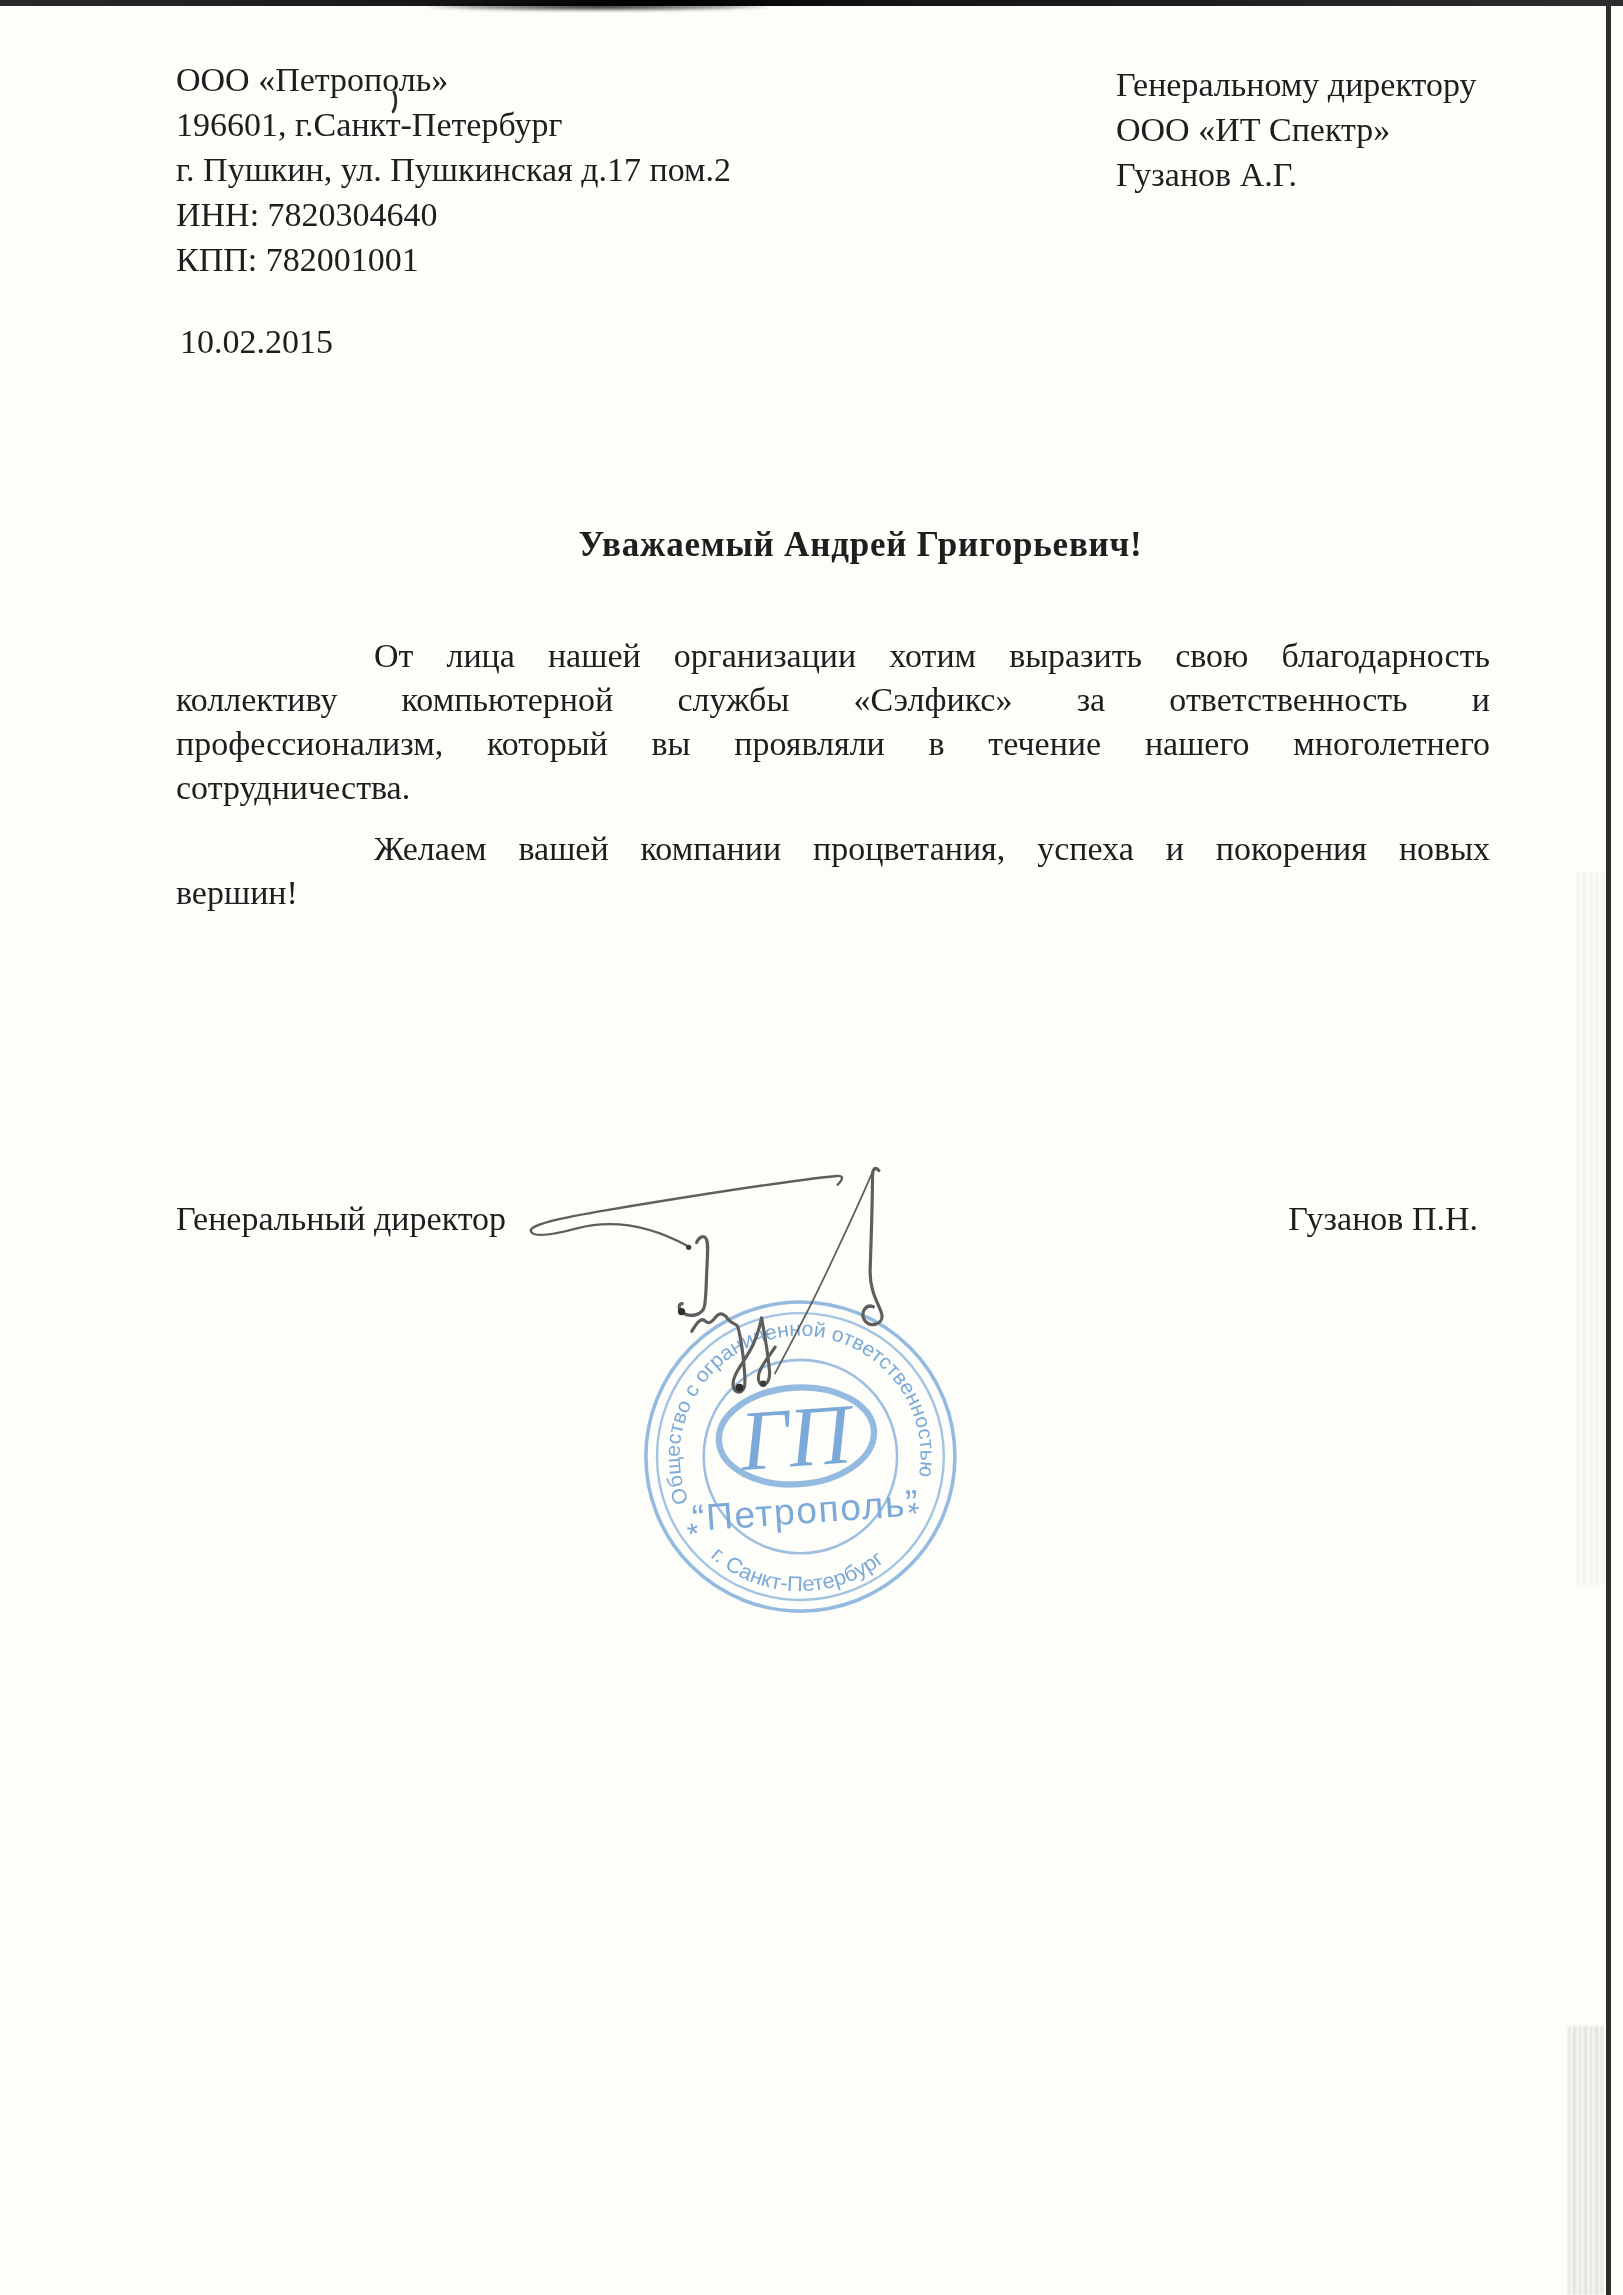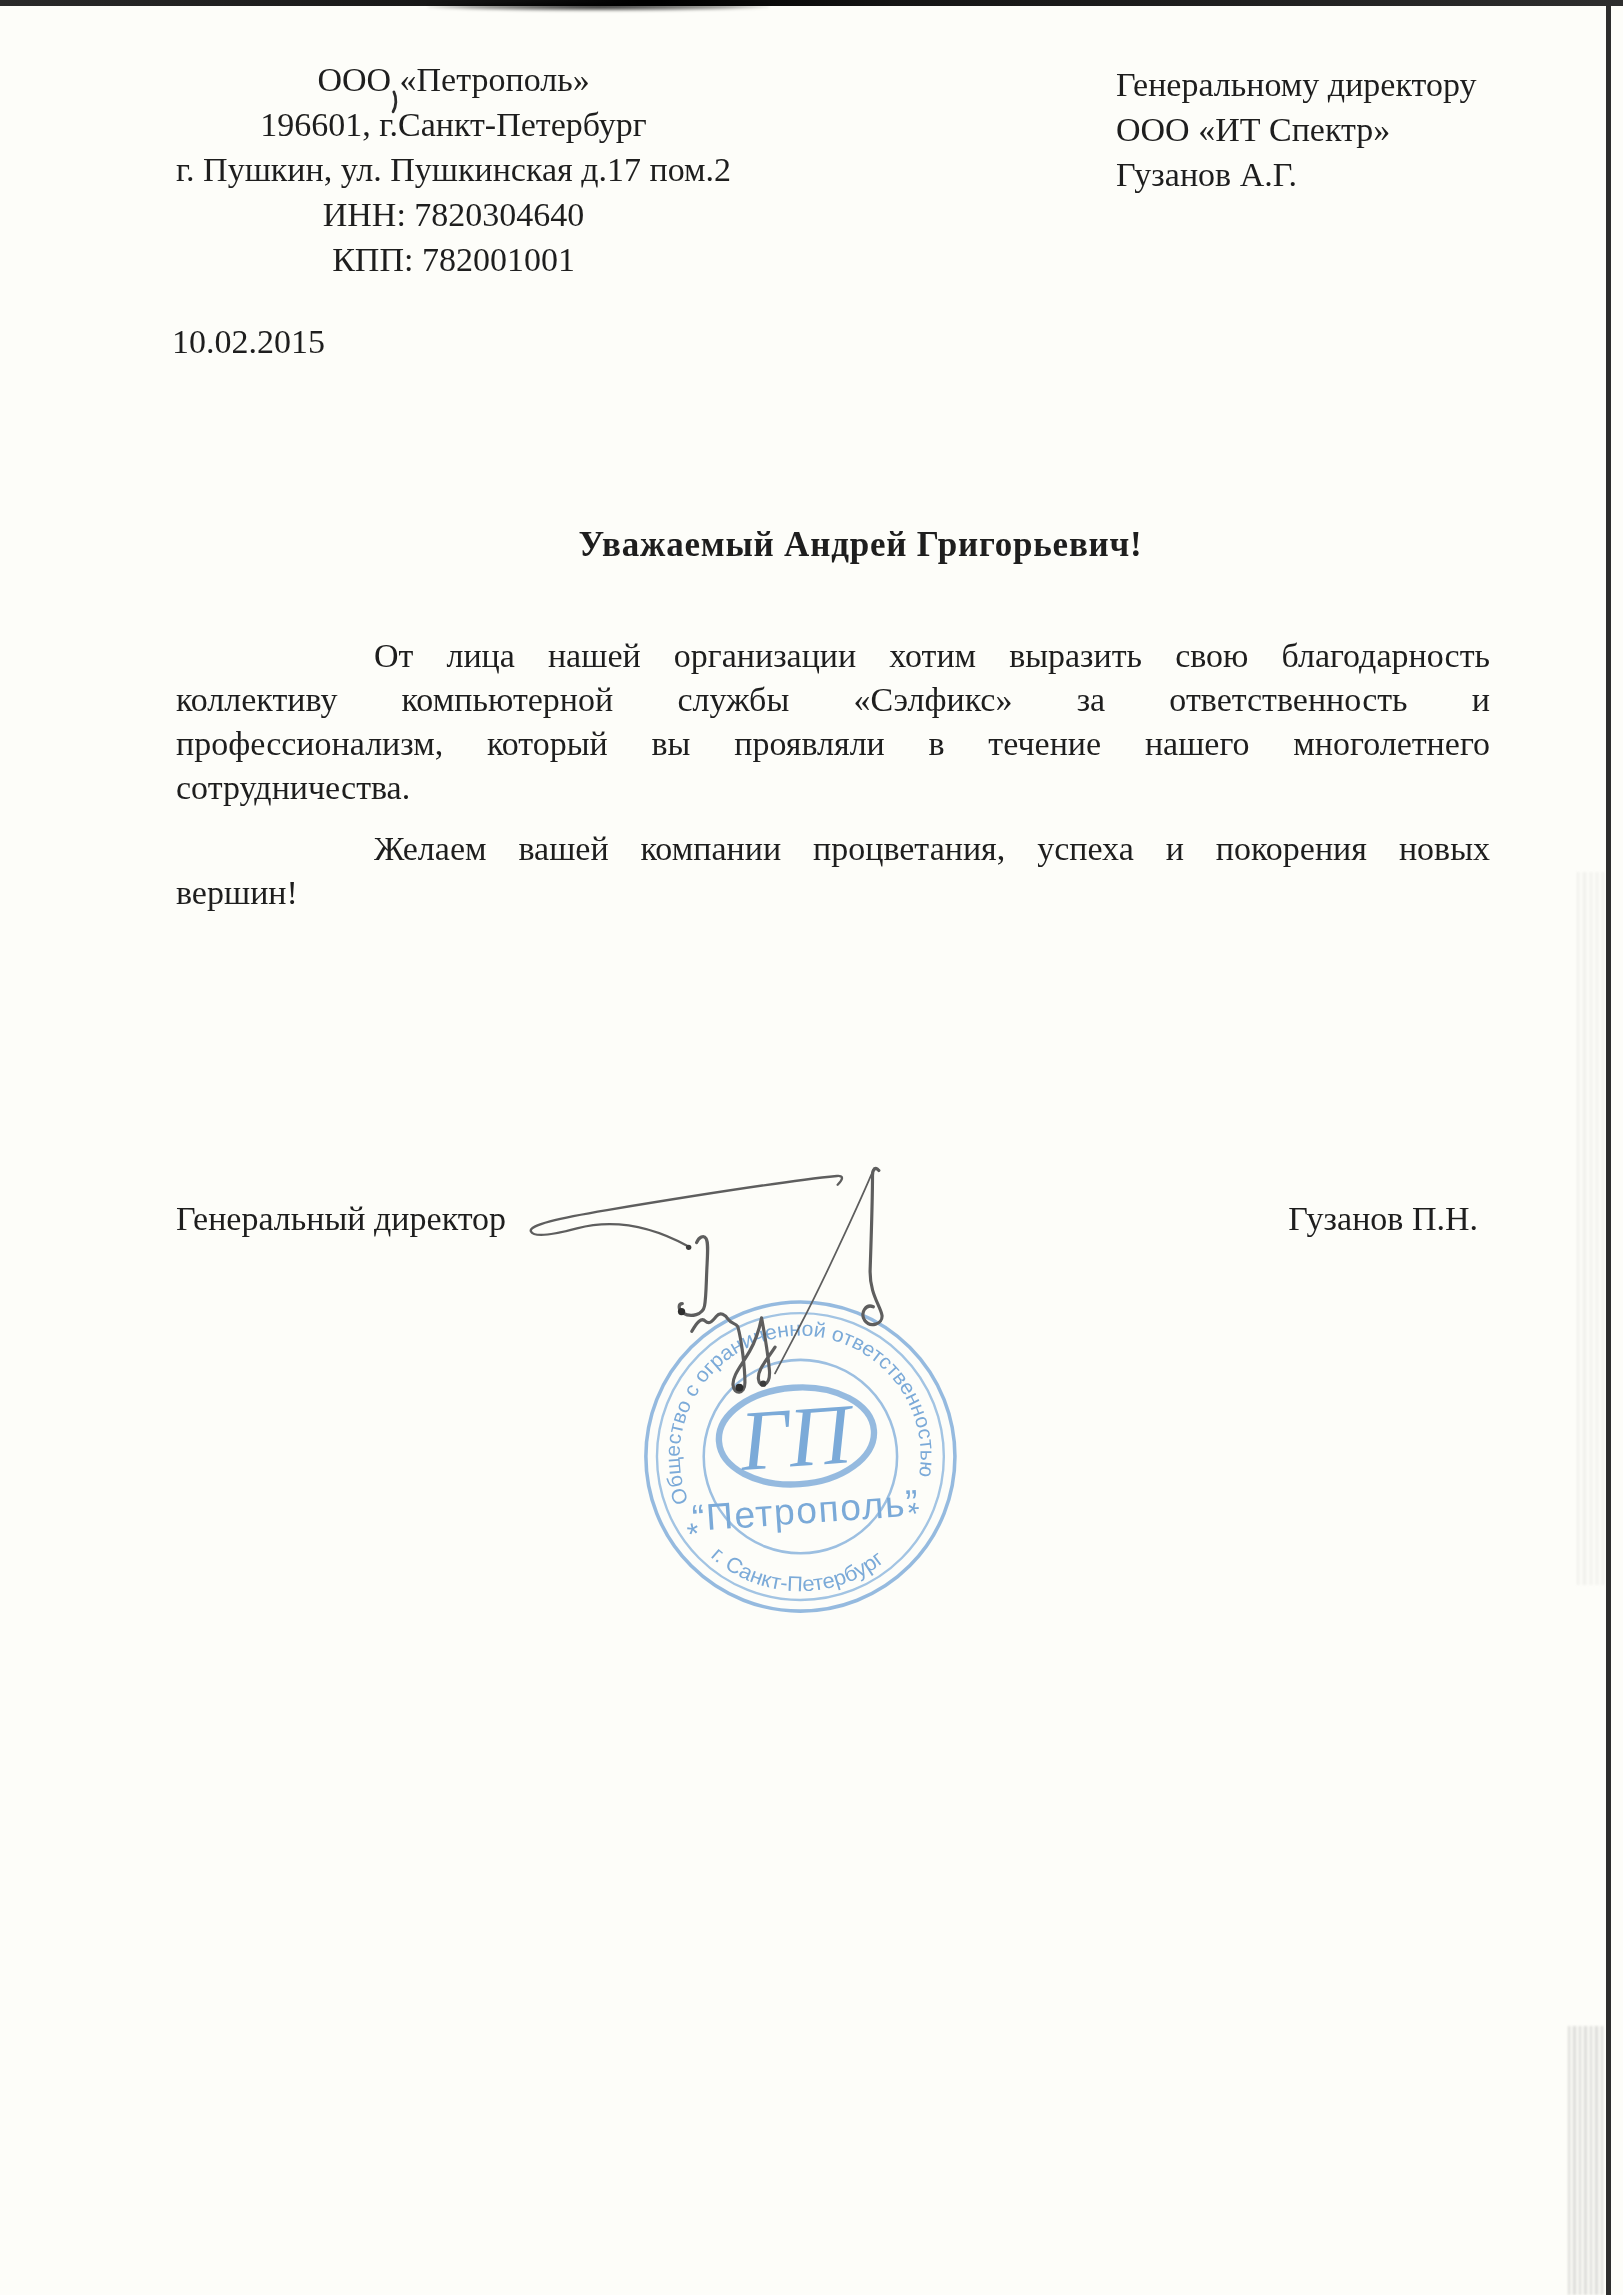--- a/index.html
+++ b/index.html
@@ -29,23 +29,23 @@
     position:absolute;left:1568px;top:2026px;width:36px;height:269px;
     background:repeating-linear-gradient(90deg,rgba(110,110,110,.22) 0 2.4px,rgba(170,170,170,.06) 2.4px 5.5px);
     filter:blur(0.8px);
   }
   .edge-right-smudge2{
     position:absolute;left:1577px;top:872px;width:27px;height:713px;
     background:repeating-linear-gradient(90deg,rgba(130,130,130,.10) 0 2.4px,rgba(180,180,180,.03) 2.4px 6.3px);
     filter:blur(0.8px);
   }
   
-  .sender{position:absolute;left:176px;top:57px;font-size:34px;line-height:45px;text-align:center;}
+  .sender{position:absolute;left:176px;top:57px;font-size:34px;line-height:45px;}
   .recipient{position:absolute;left:1072px;top:62px;font-size:34px;line-height:45px;margin-left:44px;}
-  .date{position:absolute;left:172px;top:319px;font-size:34px;line-height:45px;text-align:right;}
+  .date{position:absolute;left:180px;top:319px;font-size:34px;line-height:45px;text-align:right;}
   .salutation{
     position:absolute;left:178px;top:525px;width:1365px;
     text-align:center;font-weight:bold;font-size:35px;letter-spacing:0.8px;
   }
   .body-text{position:absolute;left:176px;top:634px;width:1314px;}
   .body-text p{
     margin:0 0 17.4px 0;
     font-size:34px;line-height:44px;
     text-align:justify;text-justify:inter-word;
     text-indent:198px;

